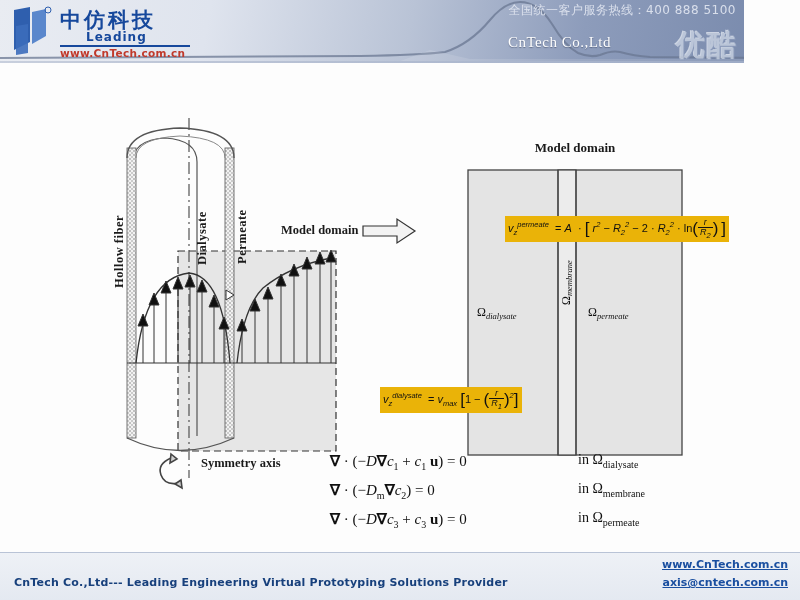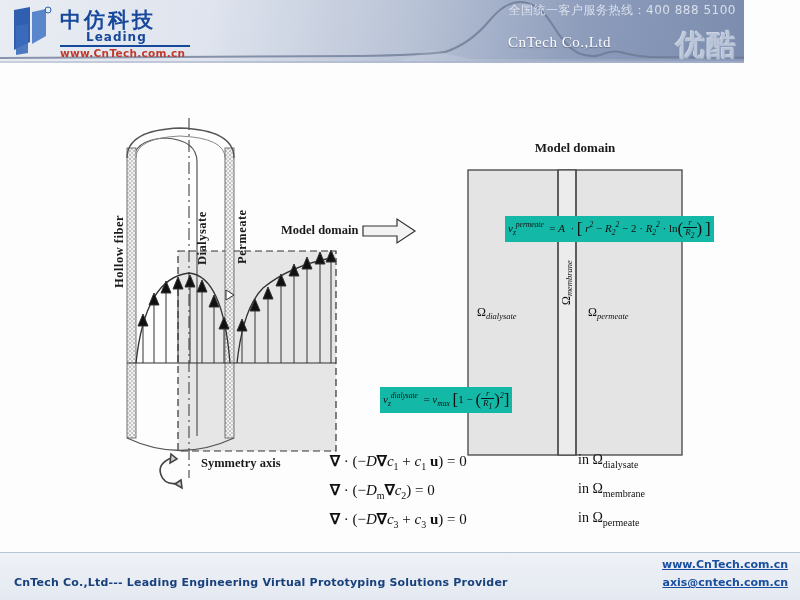--- a/index.html
+++ b/index.html
@@ -95,22 +95,22 @@
     position:absolute;
     font-family:"Liberation Serif", serif;font-size:12px;color:#111;white-space:nowrap;text-align:right;
   }
   .omega .sub{font-size:8.5px;font-style:italic;vertical-align:sub;}
   .omega-vert{
     writing-mode:vertical-rl;transform:rotate(180deg);
   }
 
   
   .eqbox{
-    position:absolute;background:#14b8a6;
-    font-family:Liberation Serif, serif;color:#111;white-space:nowrap;
+    position:absolute;background:#eab308;
+    font-family:Liberation Sans, sans-serif;color:#111;white-space:nowrap;
   }
   .eq-perm{left:50px;top:76px;font-size:11px;padding:2px 3px;}
   .eq-dial{left:-75px;top:247px;font-size:11px;padding:2px 3px;}
   sup.s{font-size:7.5px;vertical-align:super;font-style:italic;}
   sub.s{font-size:7.5px;vertical-align:sub;font-style:italic;}
   .frac{display:inline-block;vertical-align:middle;text-align:center;font-size:9px;line-height:1.05;}
   .frac .num{display:block;border-bottom:1px solid #111;padding:0 2px;}
   .frac .den{display:block;padding:0 2px;}
   .big{font-size:17px;vertical-align:middle;}
 

